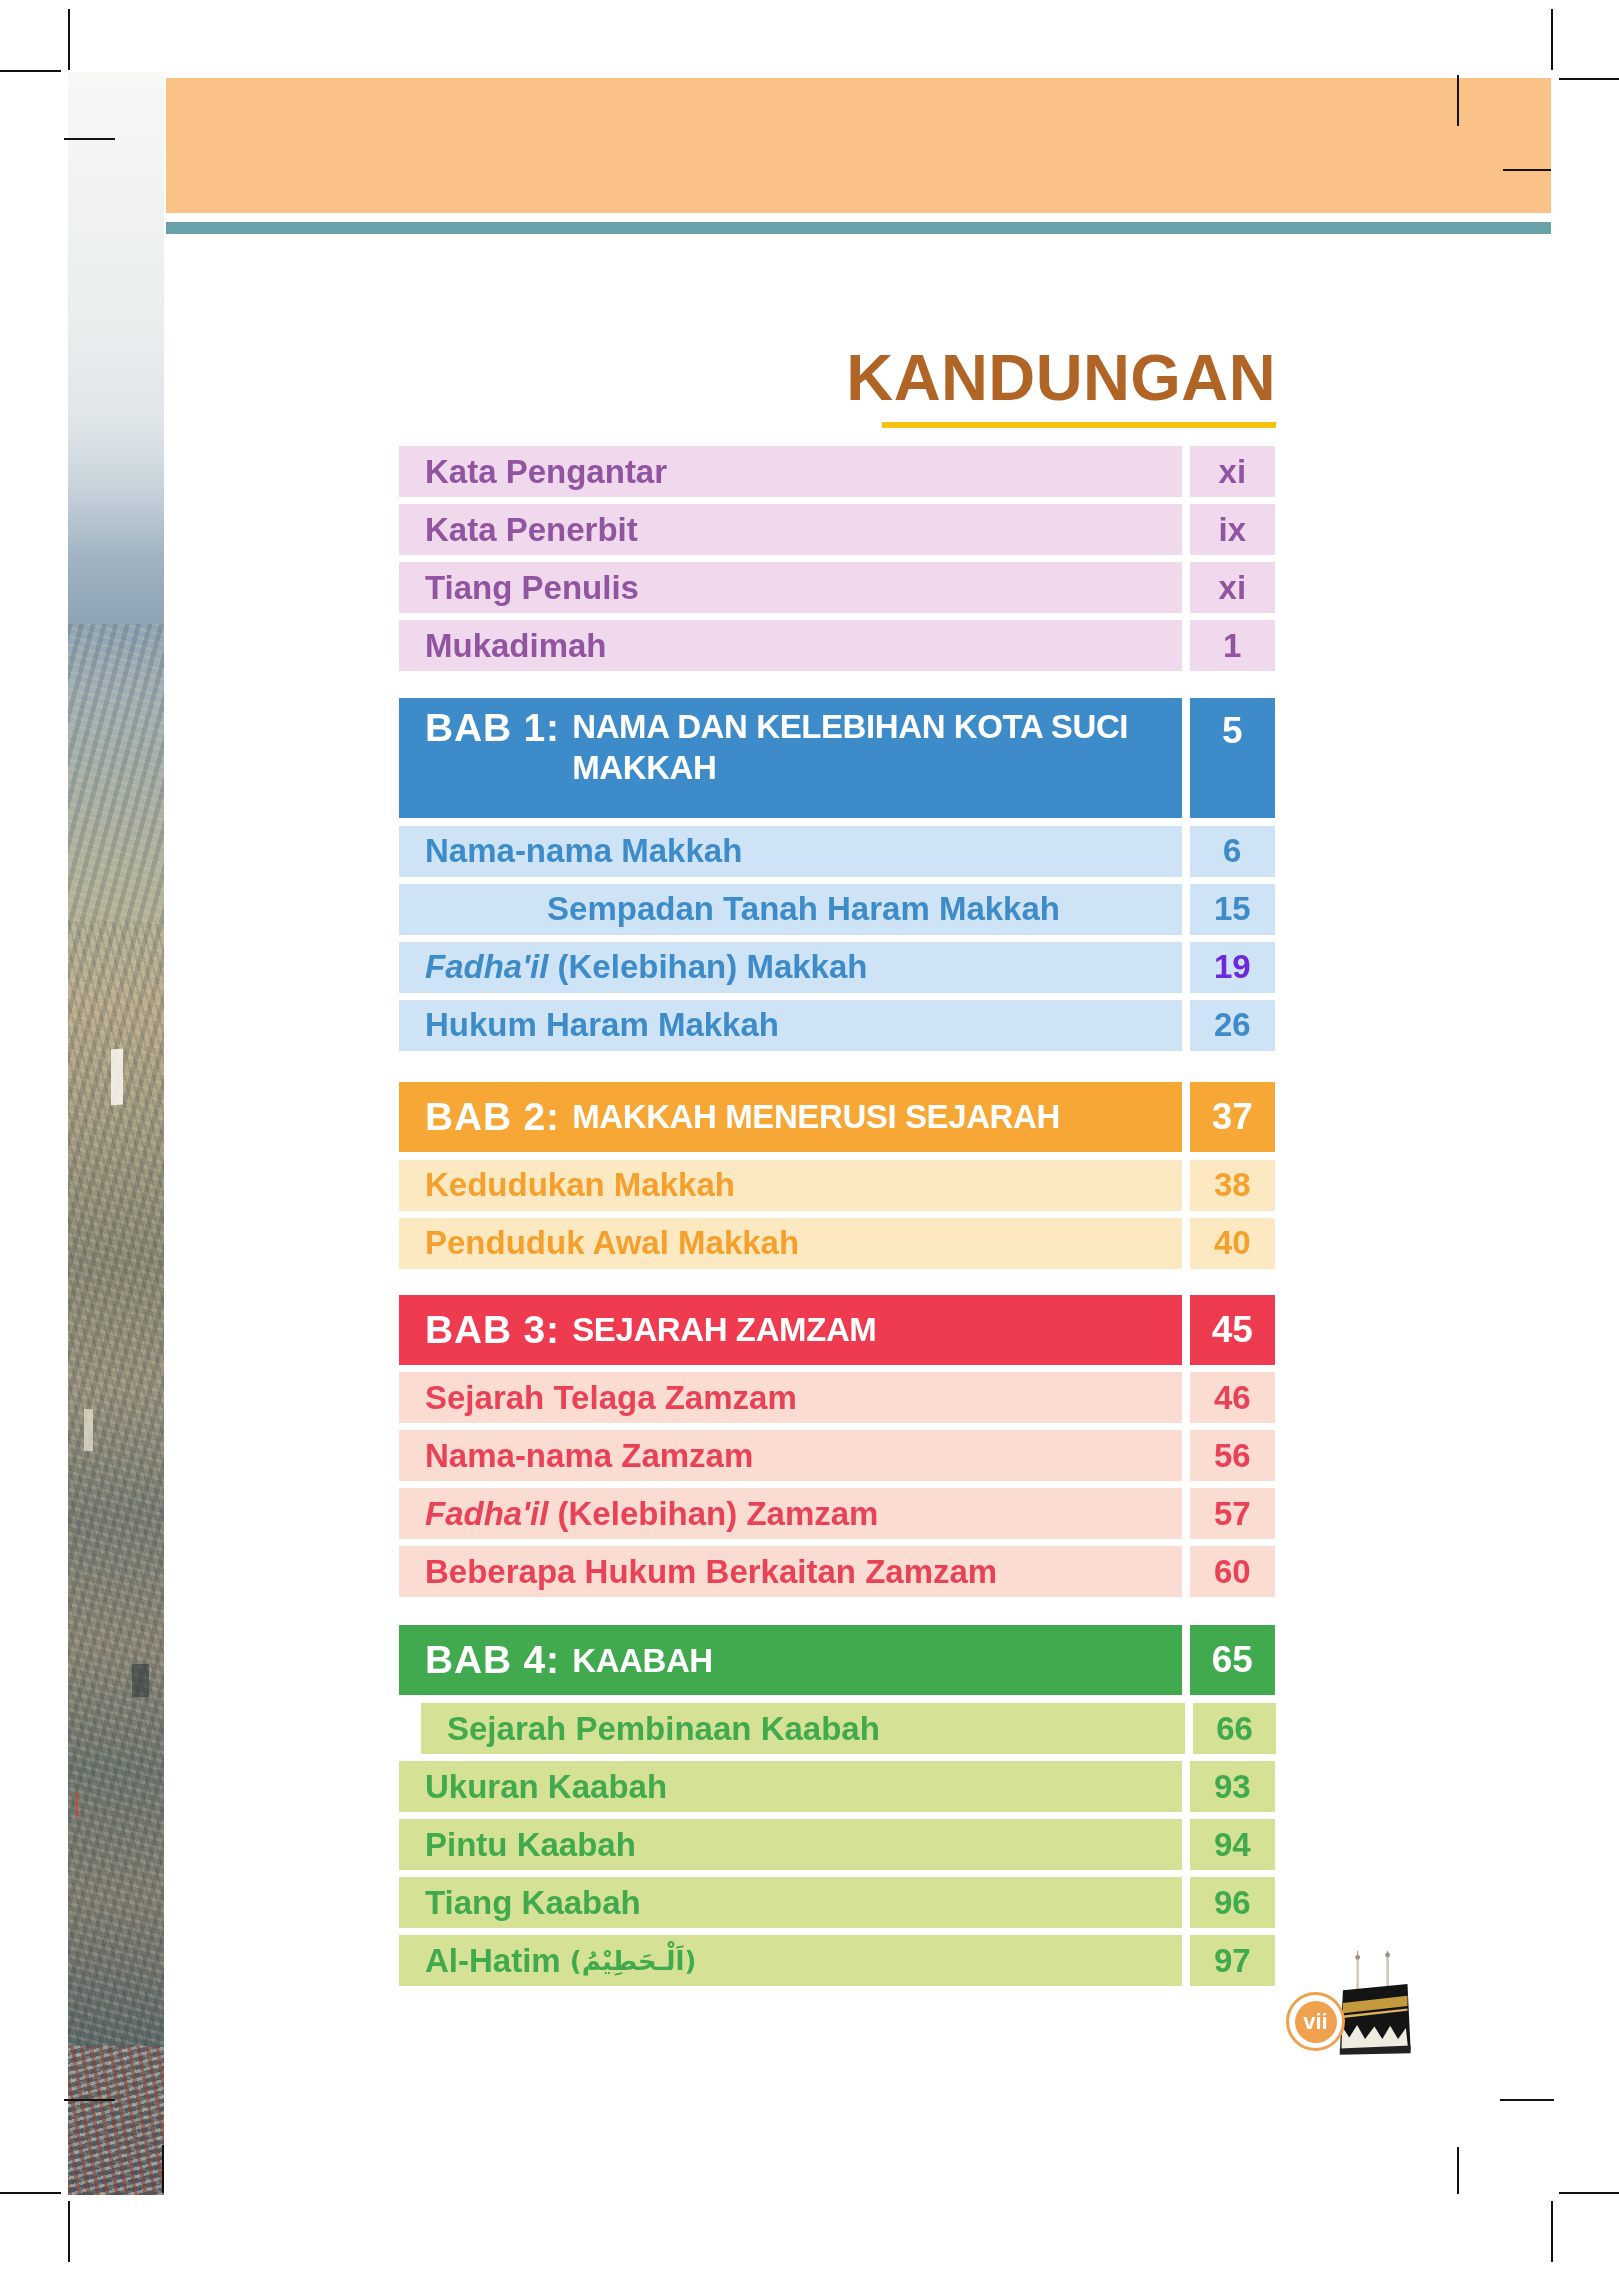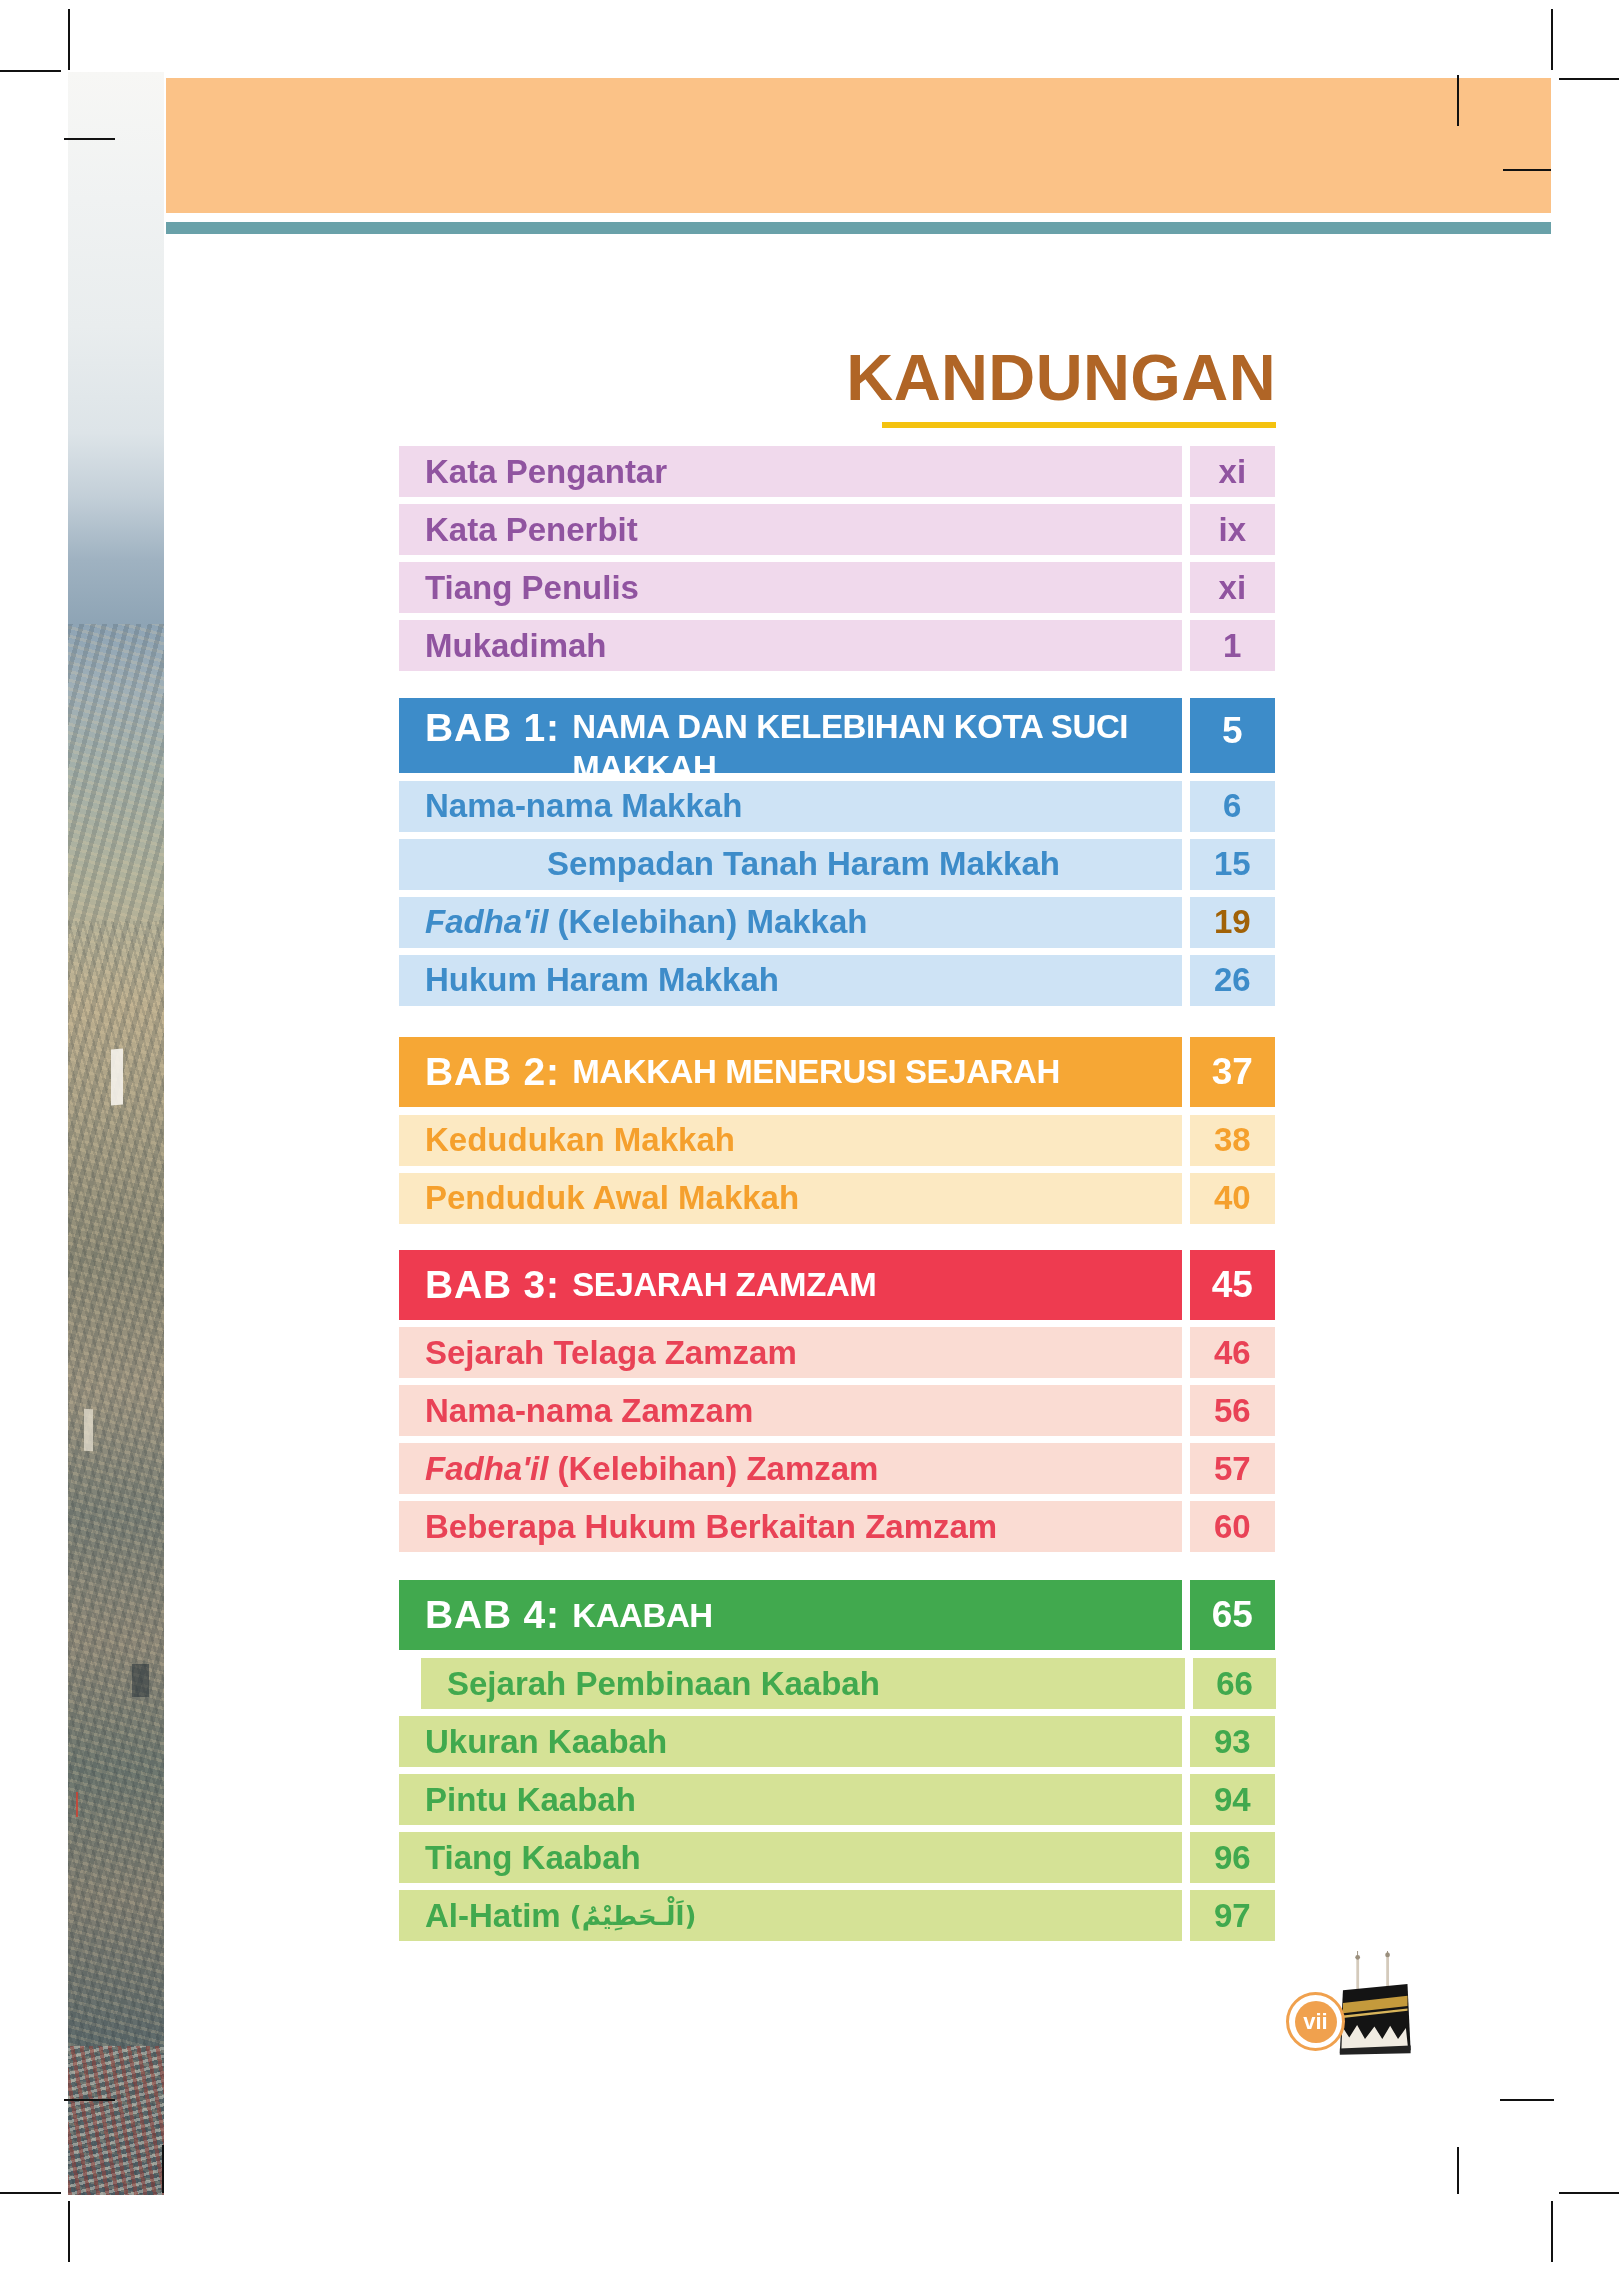--- a/index.html
+++ b/index.html
@@ -39,21 +39,21 @@
 
   
   .title{position:absolute;top:345px;right:344px;font-size:65px;font-weight:bold;
          letter-spacing:0.4px;line-height:1;z-index:2;}
   .title-underline{position:absolute;top:422px;right:344px;width:394px;height:6.2px;z-index:2;}
 
   
   .toc-root{position:absolute;left:399px;top:446px;width:877px;z-index:2;}
   .toc-row{display:flex;height:51px;margin-bottom:7px;}
   .bab-row{display:flex;height:70px;margin-bottom:7.8px;}
-  .bab-row.two-line{height:75px;}
+  .bab-row.two-line{height:120px;}
   .cell{box-sizing:border-box;}
   .label-cell{width:783px;display:flex;align-items:center;padding-left:26px;
               font-size:33px;font-weight:bold;white-space:pre-wrap;}
   .page-cell{width:85px;margin-left:7.8px;display:flex;align-items:center;justify-content:center;
              font-size:33px;font-weight:bold;}
   .bab-row .page-cell{font-size:37px;}
   .bab-prefix{font-size:39px;font-weight:bold;margin-right:12.4px;letter-spacing:0.8px;flex:none;}
   .bab-title{font-size:33px;font-weight:bold;letter-spacing:-0.4px;line-height:1.25;flex:1;}
   .bab-row.two-line .label-cell{align-items:flex-start;padding-top:7.8px;}
   .bab-row.two-line .page-cell{align-items:flex-start;padding-top:12.4px;}
@@ -149,21 +149,21 @@
           </div>
         </div>
         <div class="toc-row">
           <div class="cell label-cell" style="background: rgb(206, 227, 245); color: rgb(61, 140, 201); justify-content: center;"><span>Sempadan Tanah Haram Makkah</span></div>
           <div class="cell page-cell" style="background: rgb(206, 227, 245); color: rgb(61, 140, 201);">
             <span>15</span>
           </div>
         </div>
         <div class="toc-row">
           <div class="cell label-cell" style="background: rgb(206, 227, 245); color: rgb(61, 140, 201);"><span class="italic">Fadha'il</span><span> (Kelebihan) Makkah</span></div>
-          <div class="cell page-cell" style="background: rgb(206, 227, 245); color: #a16207;">
+          <div class="cell page-cell" style="background: rgb(206, 227, 245); color: #6d28d9;">
             <span>19</span>
           </div>
         </div>
         <div class="toc-row">
           <div class="cell label-cell" style="background: rgb(206, 227, 245); color: rgb(61, 140, 201);"><span>Hukum Haram Makkah</span></div>
           <div class="cell page-cell" style="background: rgb(206, 227, 245); color: rgb(61, 140, 201);">
             <span>26</span>
           </div>
         </div>
       </div>

